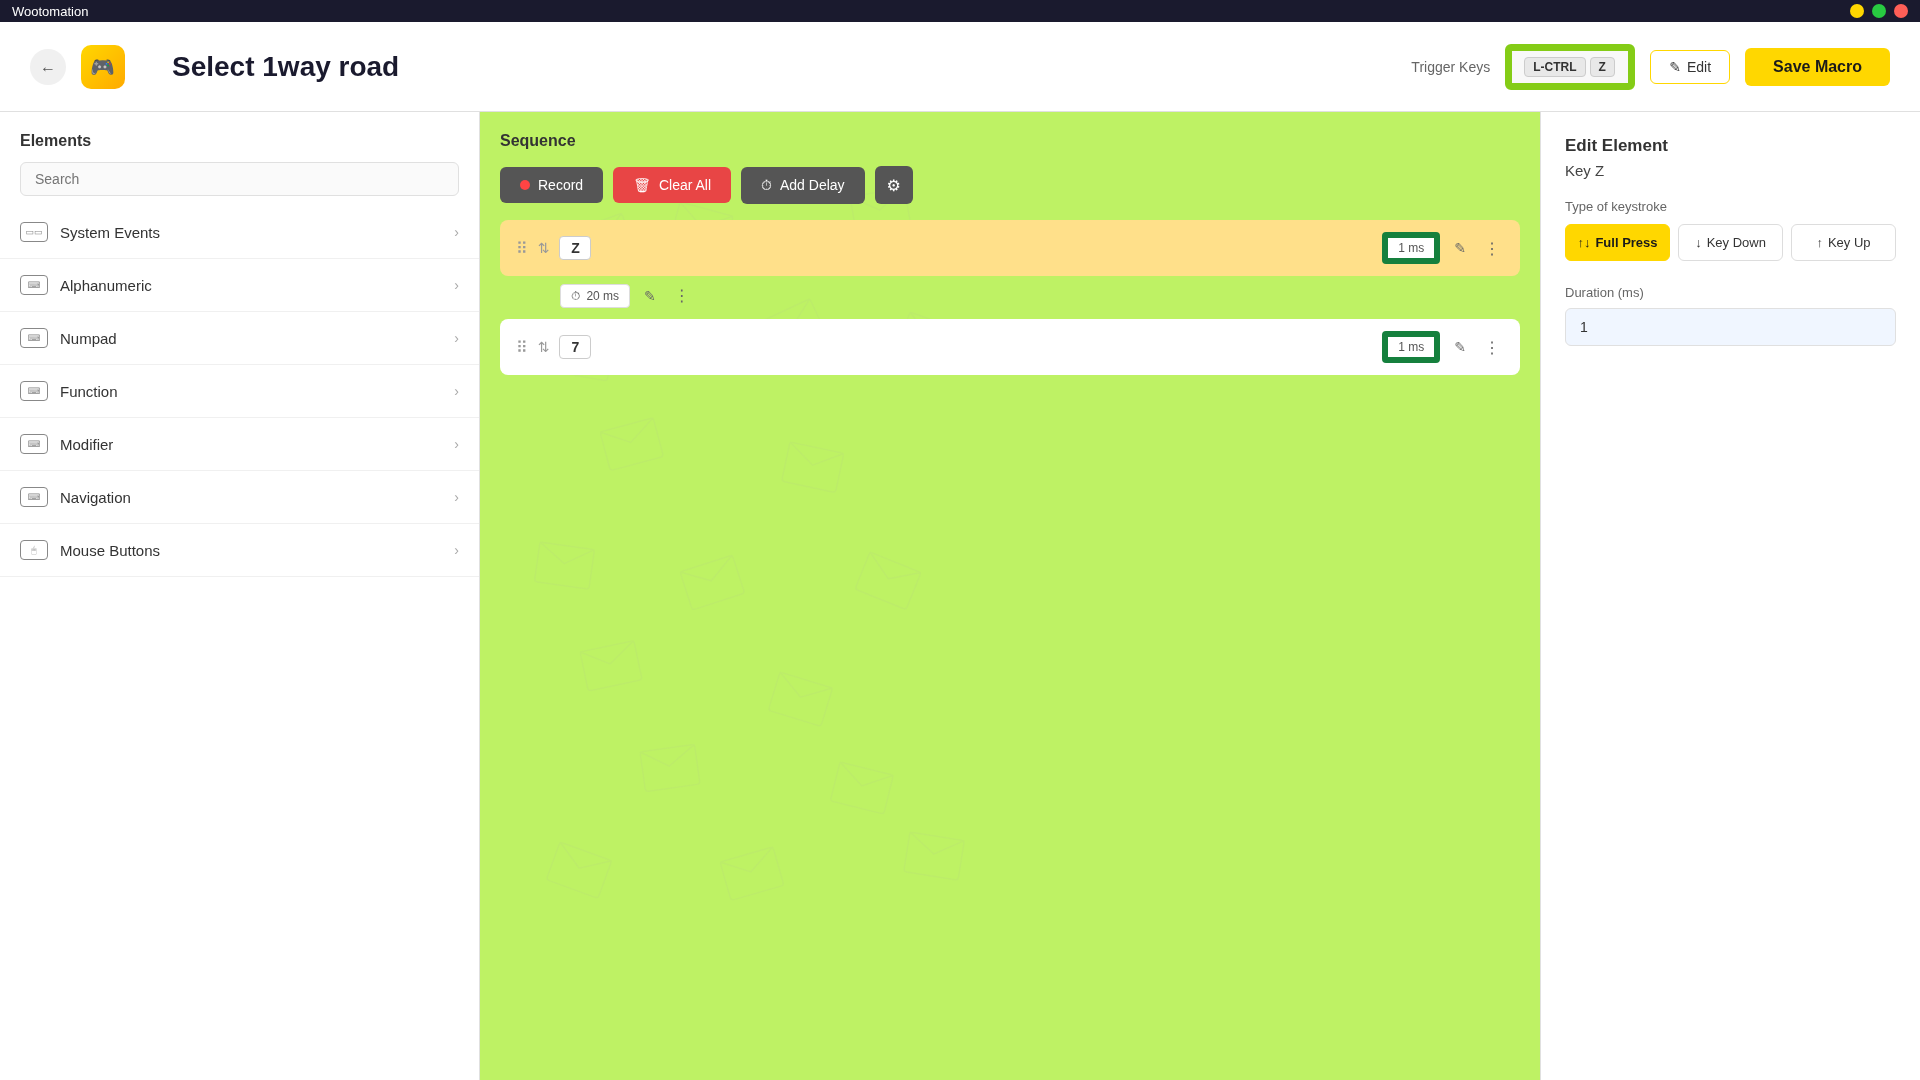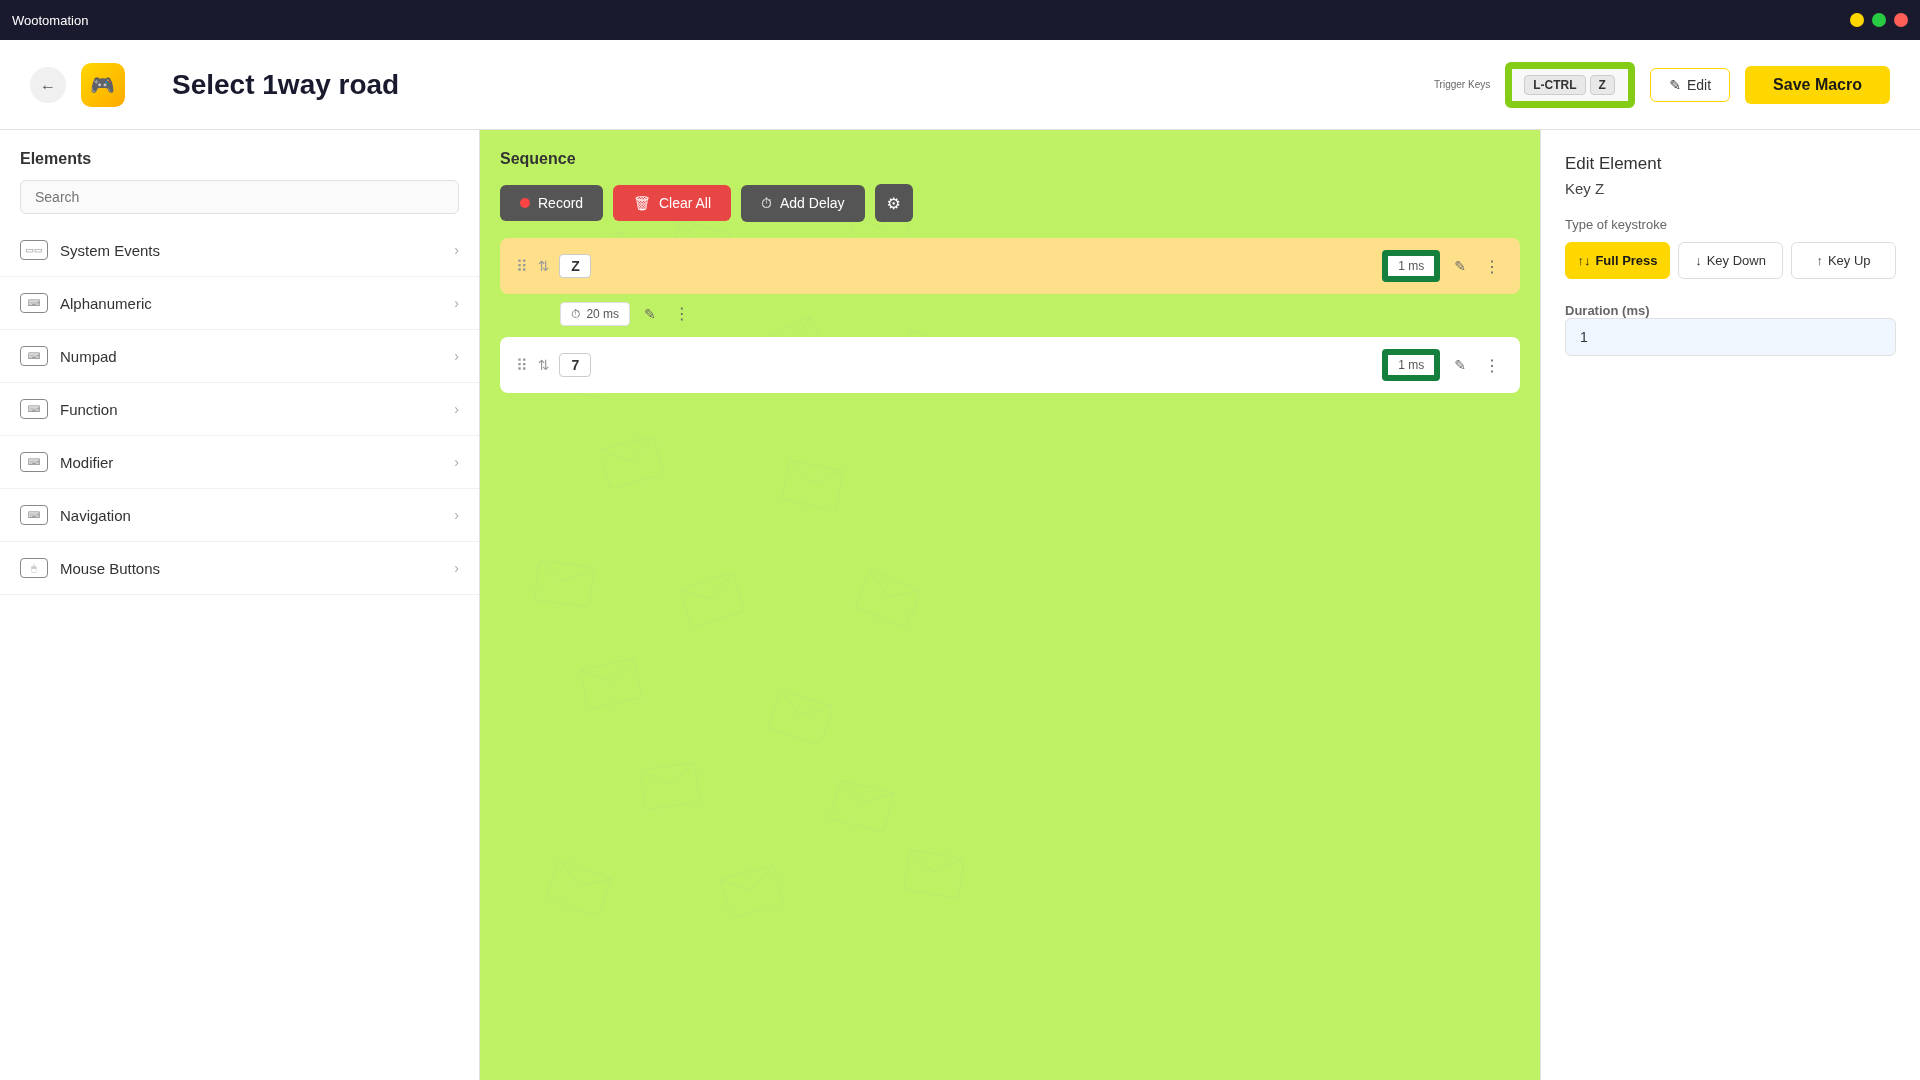--- a/index.html
+++ b/index.html
@@ -1,21 +1,21 @@
 <!DOCTYPE html>
 <html><head>
   <meta charset="utf-8">
   <style>
     * { box-sizing: border-box; margin: 0; padding: 0; font-family: -apple-system, BlinkMacSystemFont, 'Segoe UI', sans-serif; }
     body { width: 1920px; height: 1080px; overflow: hidden; background: #f5f5f5; display: flex; flex-direction: column; }
 
     
     .title-bar {
       background: #1a1a2e;
-      height: 40px;
+      height: 22px;
       display: flex;
       align-items: center;
       padding: 0 12px;
       justify-content: space-between;
       flex-shrink: 0;
     }
     .title-bar-left {
       display: flex;
       align-items: center;
       gap: 8px;
@@ -81,21 +81,21 @@
       font-weight: 700;
       color: #1a1a2e;
       margin-left: 32px;
     }
     .header-right {
       display: flex;
       align-items: center;
       gap: 15px;
     }
     .trigger-keys-label {
-      font-size: 10px;
+      font-size: 14px;
       color: #666;
     }
     .trigger-keys-display {
       display: flex;
       align-items: center;
       gap: 4px;
       background: #f8f8f8;
       border: 7px solid #84cc16;
       border-radius: 6px;
       padding: 6px 12px;
@@ -380,21 +380,21 @@
     
     .right-panel {
       width: 380px;
       background: white;
       border-left: 1px solid #e0e0e0;
       padding: 24px;
       flex-shrink: 0;
     }
     .edit-element-title {
       font-size: 17px;
-      font-weight: 400;
+      font-weight: 700;
       color: #333;
       margin-bottom: 6px;
     }
     .key-name {
       font-size: 15px;
       color: #444;
       margin-bottom: 20px;
     }
     .section-label {
       font-size: 13px;
@@ -423,21 +423,21 @@
     }
     .keystroke-btn.active {
       background: #ffd700;
       border-color: #ffd700;
       color: #1a1a1a;
       font-weight: 600;
     }
     .duration-label {
       font-size: 13px;
       color: #666;
-      font-weight: bold;
+      margin-bottom: 8px;
     }
     .duration-input {
       width: 100%;
       padding: 10px 14px;
       border: 1px solid #e0e0e0;
       border-radius: 6px;
       background: #f0f6ff;
       font-size: 14px;
       color: #333;
       outline: none;

